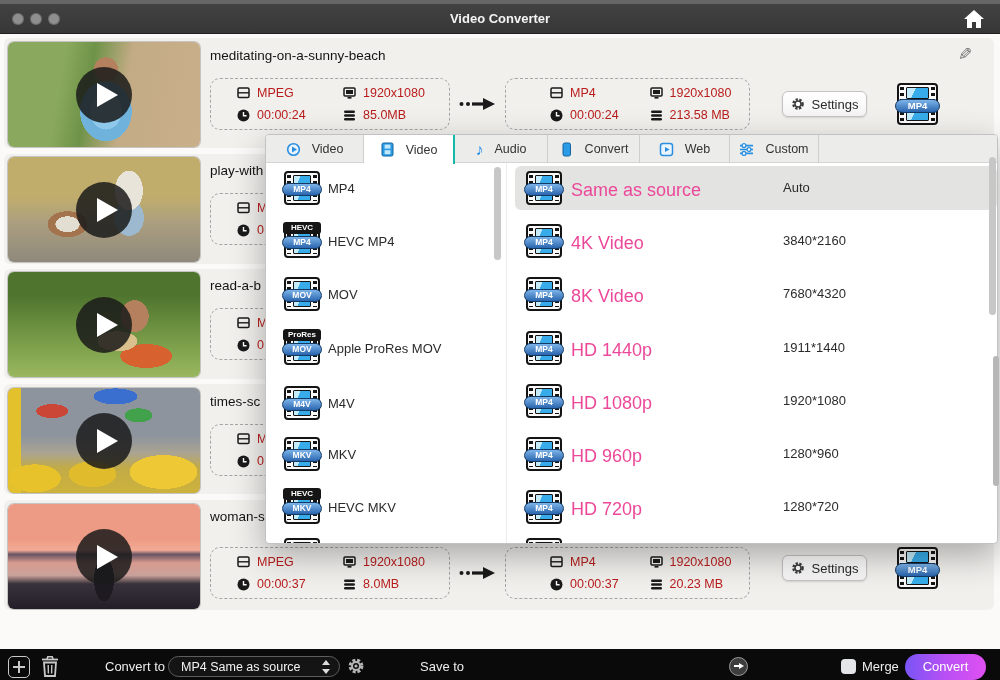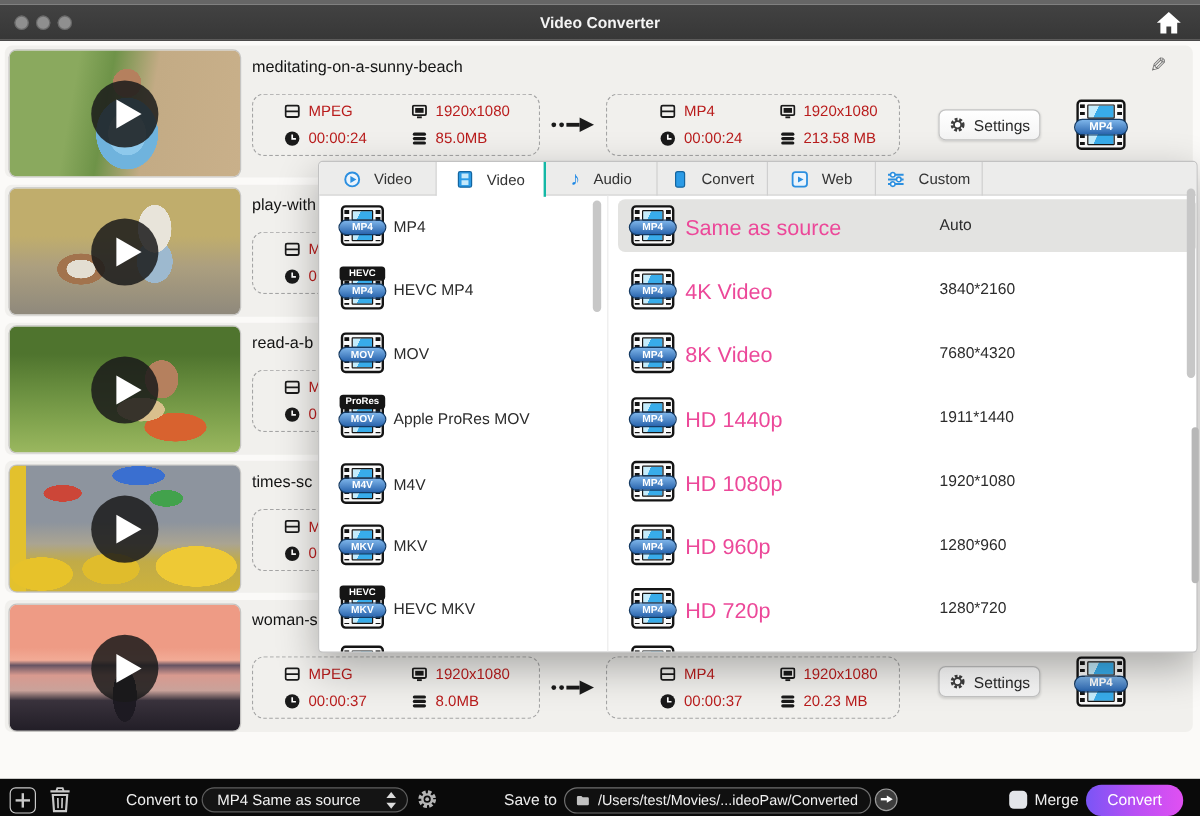--- a/index.html
+++ b/index.html
@@ -668,26 +668,20 @@
           <i class="up"></i>
           <i class="dn"></i>
         </span>
     </div>
     <svg class="gear-tool" width="18" height="18" viewBox="0 0 18 18">
         <circle cx="9" cy="9" r="5.9" fill="none" stroke="#b5b5b5" stroke-width="3" stroke-dasharray="2.9 1.8"></circle>
         <circle cx="9" cy="9" r="4" fill="#0a0a0a" stroke="#b5b5b5" stroke-width="2"></circle>
         <circle cx="9" cy="9" r="1.6" fill="#b5b5b5"></circle>
       </svg>
     <span class="tb-label" style="left:420px;top:10px">Save to</span>
-    <div class="path-field">
-      <svg width="15" height="12" viewBox="0 0 15 12">
-          <path d="M1 2.5 Q1 1 2.5 1 H6 L7.5 2.6 H13 Q14.3 2.6 14.3 4 V10 Q14.3 11.3 13 11.3 H2.5 Q1 11.3 1 10 Z" fill="#c2c2c2"></path>
-        </svg>
-      <span>/Users/test/Movies/...ideoPaw/Converted</span>
-    </div>
     <div class="go-btn"></div>
     <span class="merge-box"></span>
     <span class="tb-label" style="left:862px;top:10px">Merge</span>
     <div class="convert-btn">
         <span>Convert</span>
       </div>
   </div>
 
 </div>
 

